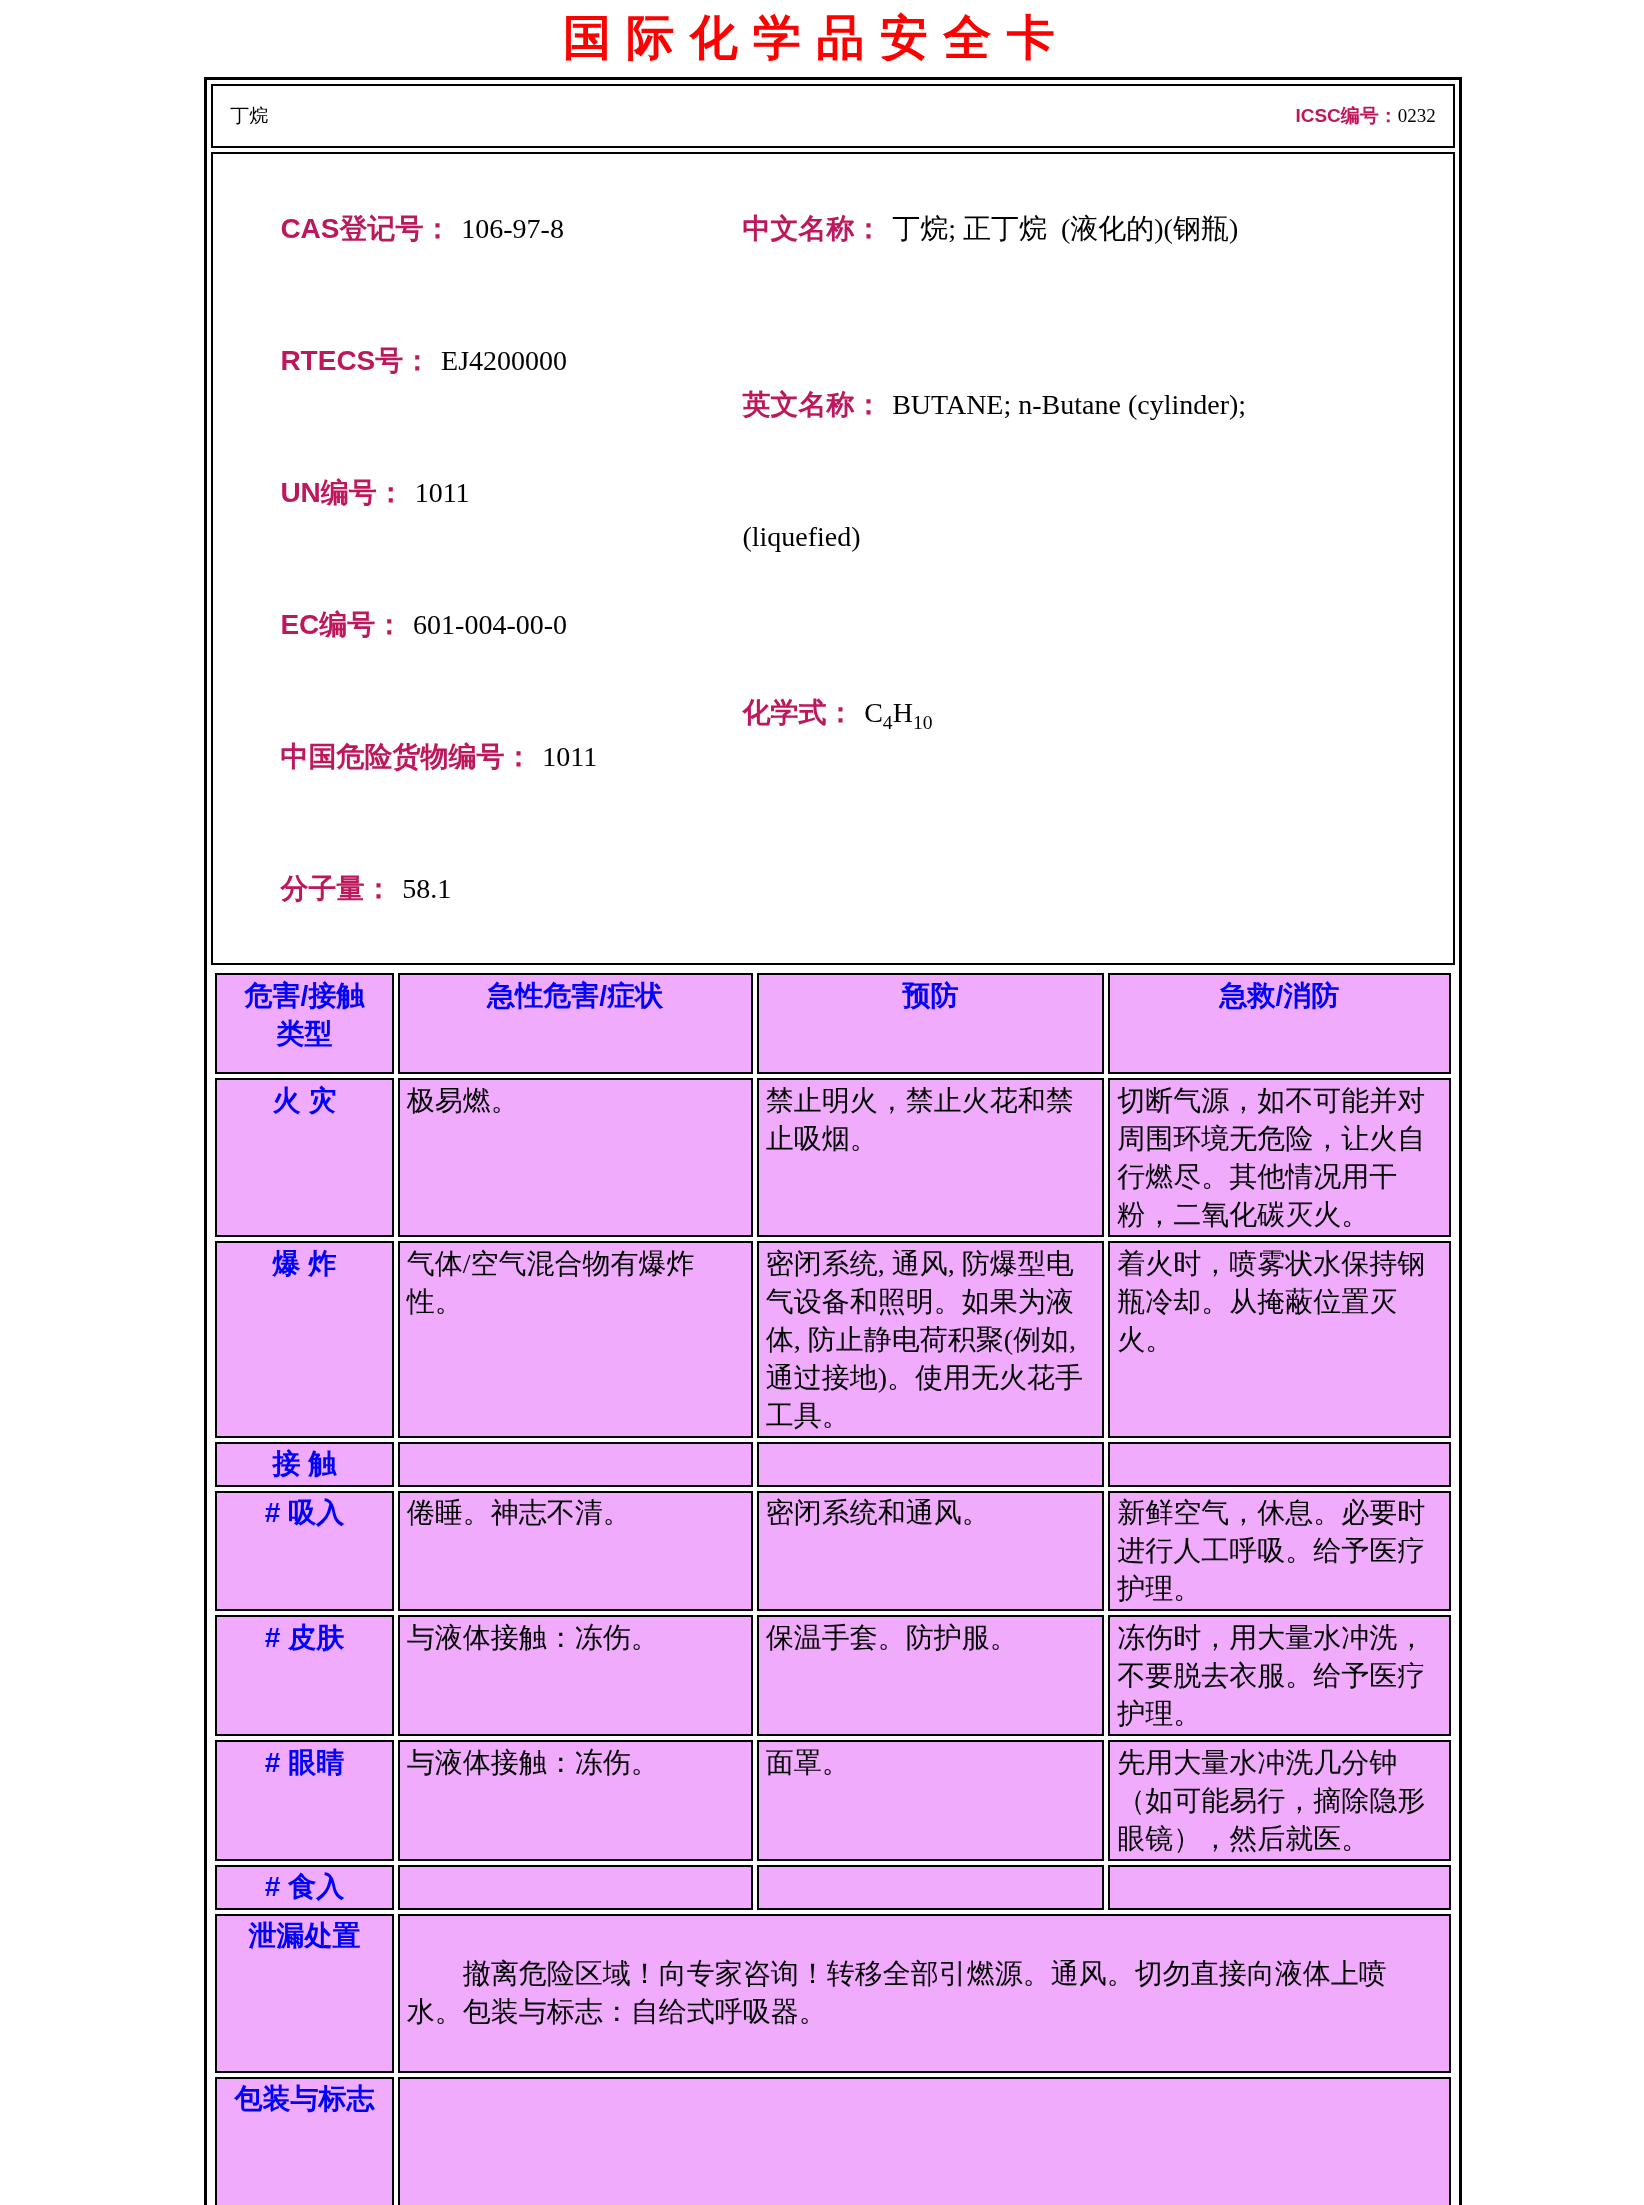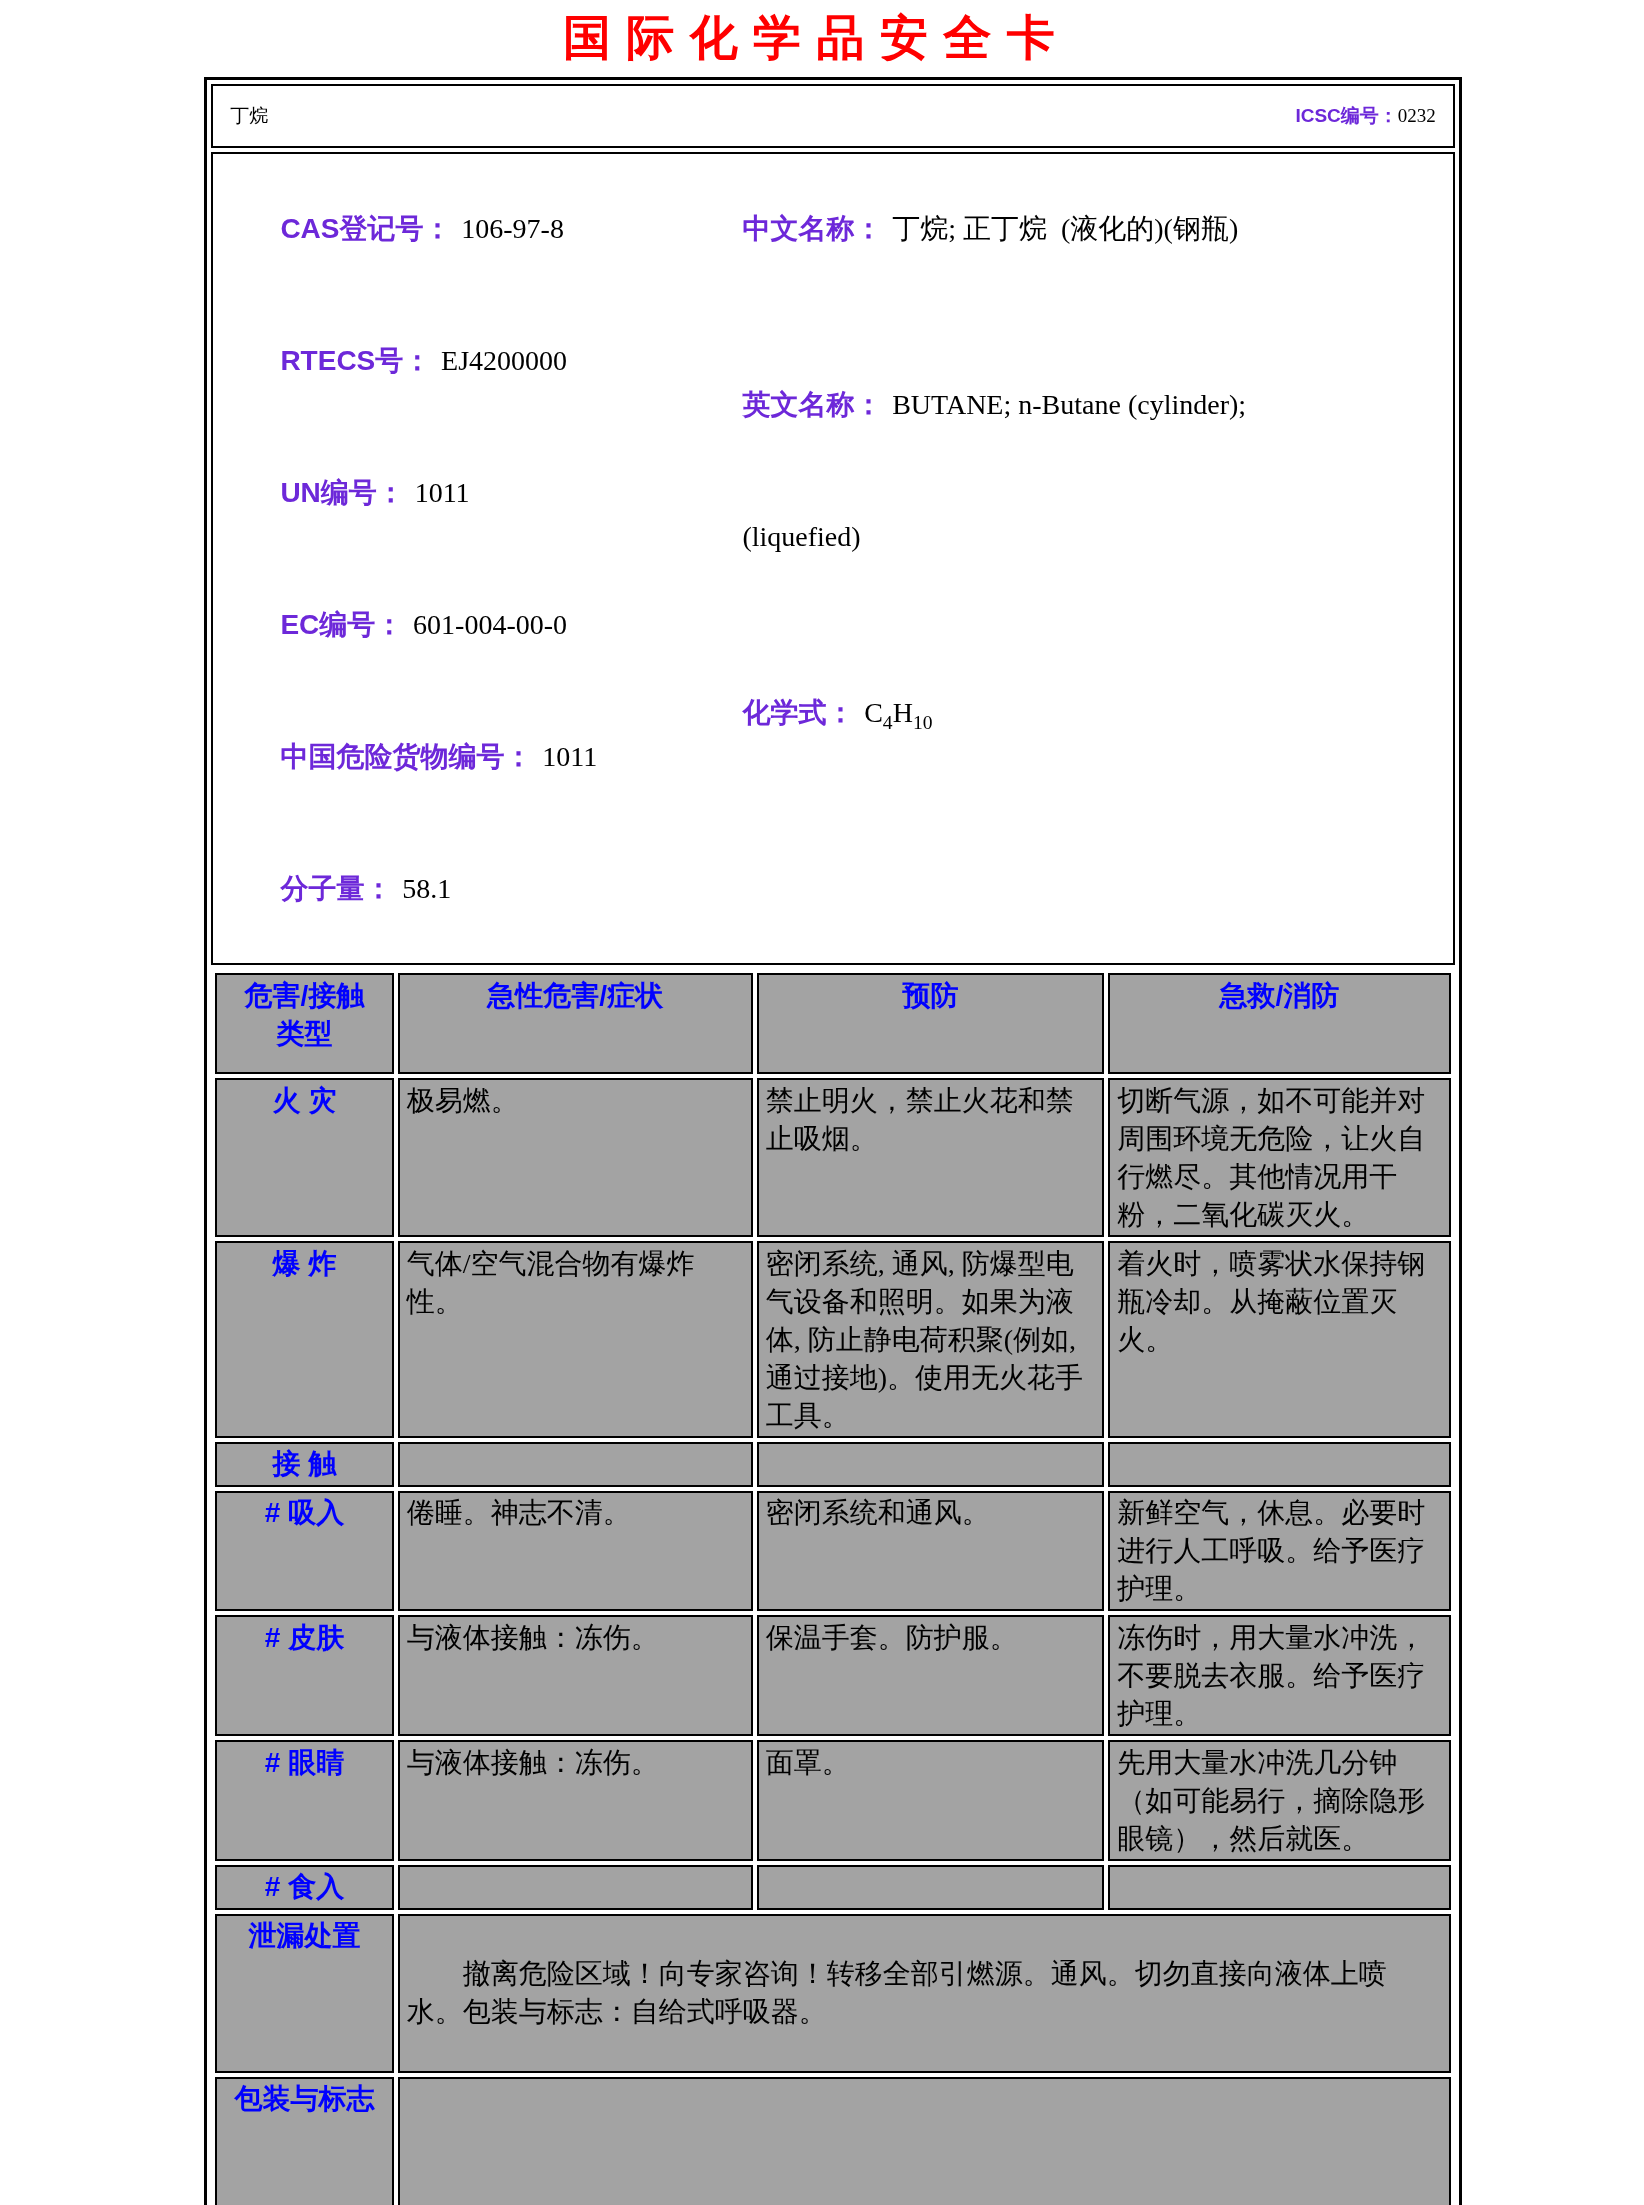--- a/index.html
+++ b/index.html
@@ -21,21 +21,21 @@
     padding:4.2px;display:flex;flex-direction:column;gap:4.2px;
     background:#fff;
   }
   .sec{border:2.1px solid #000;box-sizing:border-box;background:#fff;}
   
   .secA{
     min-height:64px;display:flex;justify-content:space-between;align-items:center;
     padding:4.2px 17px;font-size:19px;
   }
   .lbl{
-    color:#6d28d9;font-weight:bold;
+    color:#be185d;font-weight:bold;
     font-family:"Liberation Sans","DejaVu Sans",sans-serif;
     white-space:pre-wrap;
   }
   .val{white-space:pre-wrap;}
   .val-gap{margin-left:9.8px;}
   
   .secB{
     min-height:264px;display:flex;padding:8.4px 7px 8.4px 11.2px;
     font-size:28px;
   }
@@ -44,21 +44,21 @@
   .idline{line-height:44px;min-height:44px;white-space:pre-wrap;}
   sub.fsub{font-size:19.6px;}
   
   table.haz{
     width:100%;border-collapse:separate;border-spacing:4.2px;
     table-layout:fixed;
   }
   table.haz td{
     border:2.1px solid #000;vertical-align:top;
     padding:1.4px 7px;font-size:28px;line-height:38px;
-    white-space:pre-wrap;word-break:break-word;background:#a3a3a3;
+    white-space:pre-wrap;word-break:break-word;background:#f0abfc;
   }
   td.hcell,td.lcell{
     text-align:center;vertical-align:middle;
     color:#0000FF;font-weight:bold;
     font-family:"Liberation Sans","DejaVu Sans",sans-serif;
     white-space:pre-line;
   }
   td.hcell{font-size:29px;line-height:41px;}
   .kvline{line-height:55px;min-height:55px;white-space:pre-wrap;}
 </style>

